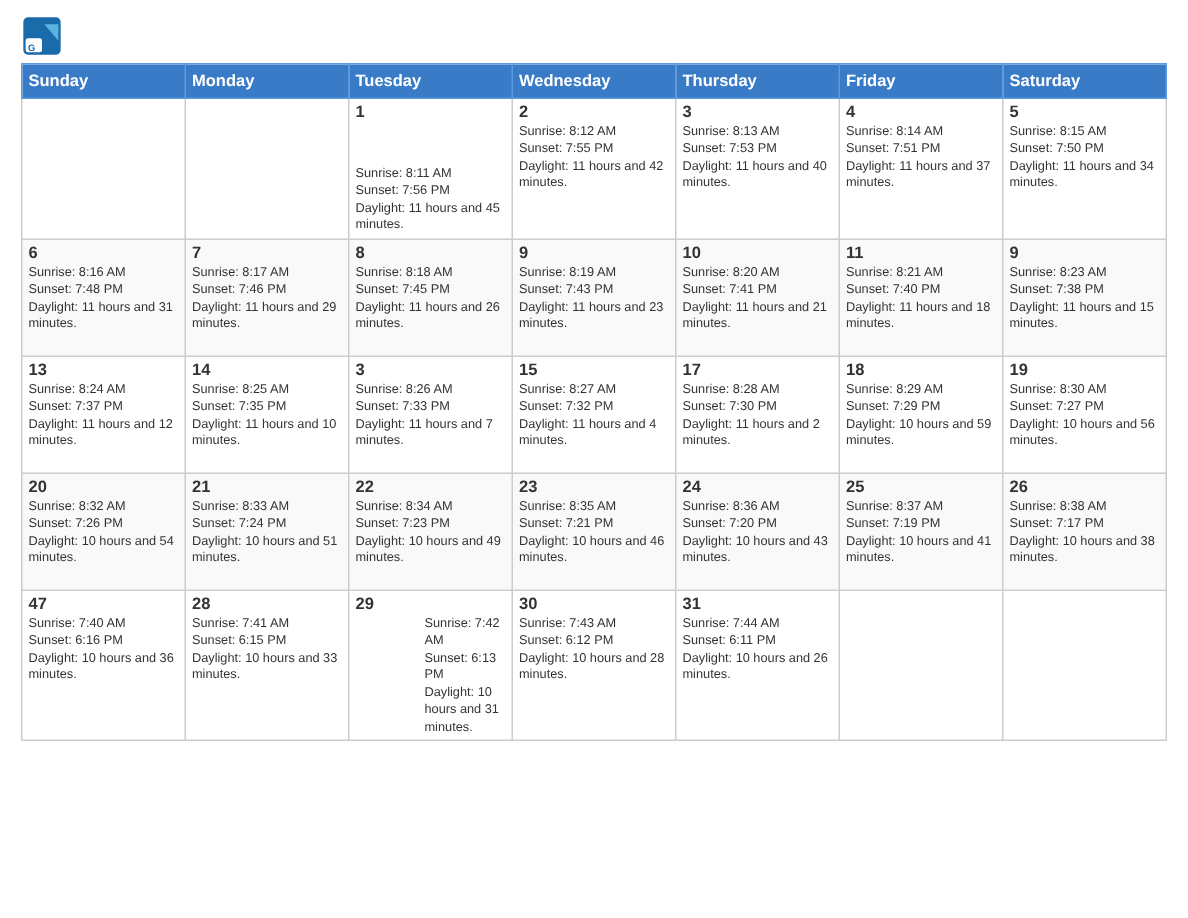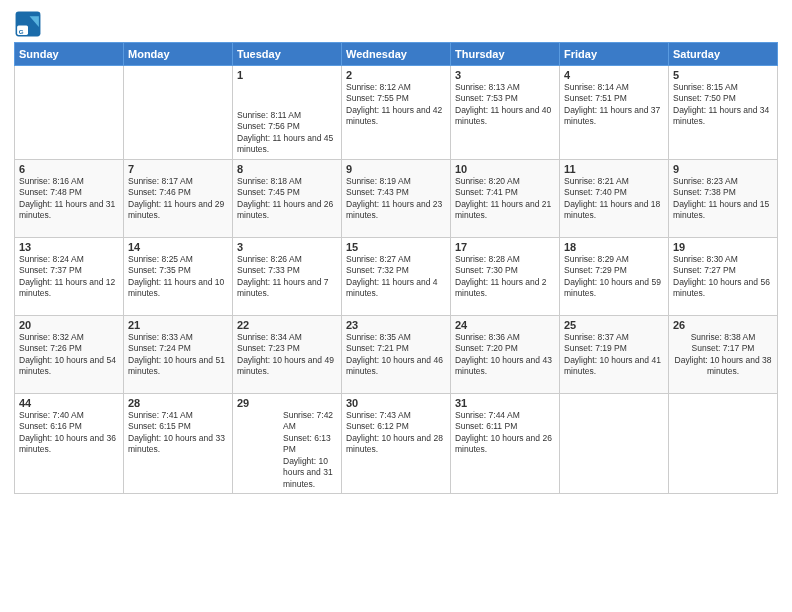--- a/index.html
+++ b/index.html
@@ -282,28 +282,28 @@
 Daylight: 10 hours and 43 minutes.</div>
           </td>
           <td>
             <span class="day-num">25</span>
             <div class="cell-text" style="white-space: pre-line;">Sunrise: 8:37 AM
 Sunset: 7:19 PM
 Daylight: 10 hours and 41 minutes.</div>
           </td>
           <td>
             <span class="day-num">26</span>
-            <div class="cell-text" style="white-space: pre-line; text-align: center;">Sunrise: 8:38 AM
+            <div class="cell-text" style="white-space: pre-line;">Sunrise: 8:38 AM
 Sunset: 7:17 PM
 Daylight: 10 hours and 38 minutes.</div>
           </td>
         </tr>
         <tr>
           <td>
-            <span class="day-num">44</span>
+            <span class="day-num">47</span>
             <div class="cell-text" style="white-space: pre-line;">Sunrise: 7:40 AM
 Sunset: 6:16 PM
 Daylight: 10 hours and 36 minutes.</div>
           </td>
           <td>
             <span class="day-num">28</span>
             <div class="cell-text" style="white-space: pre-line;">Sunrise: 7:41 AM
 Sunset: 6:15 PM
 Daylight: 10 hours and 33 minutes.</div>
           </td>

